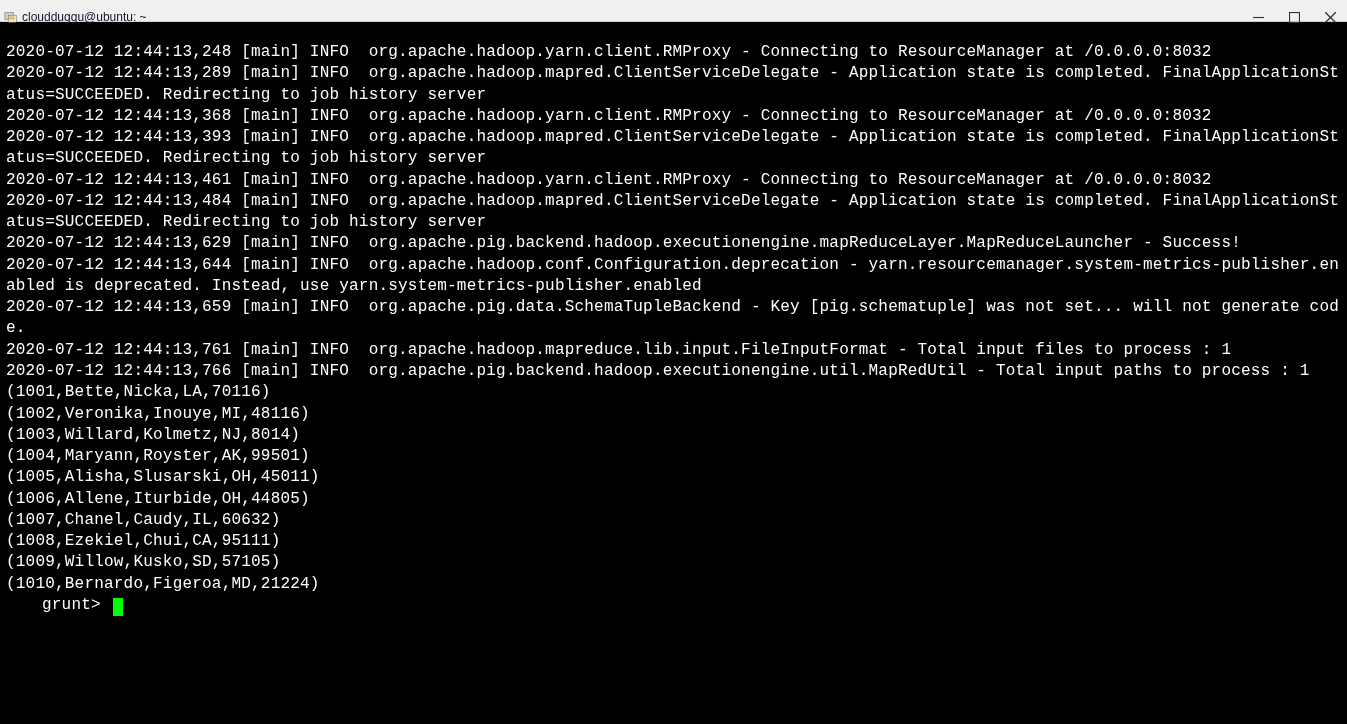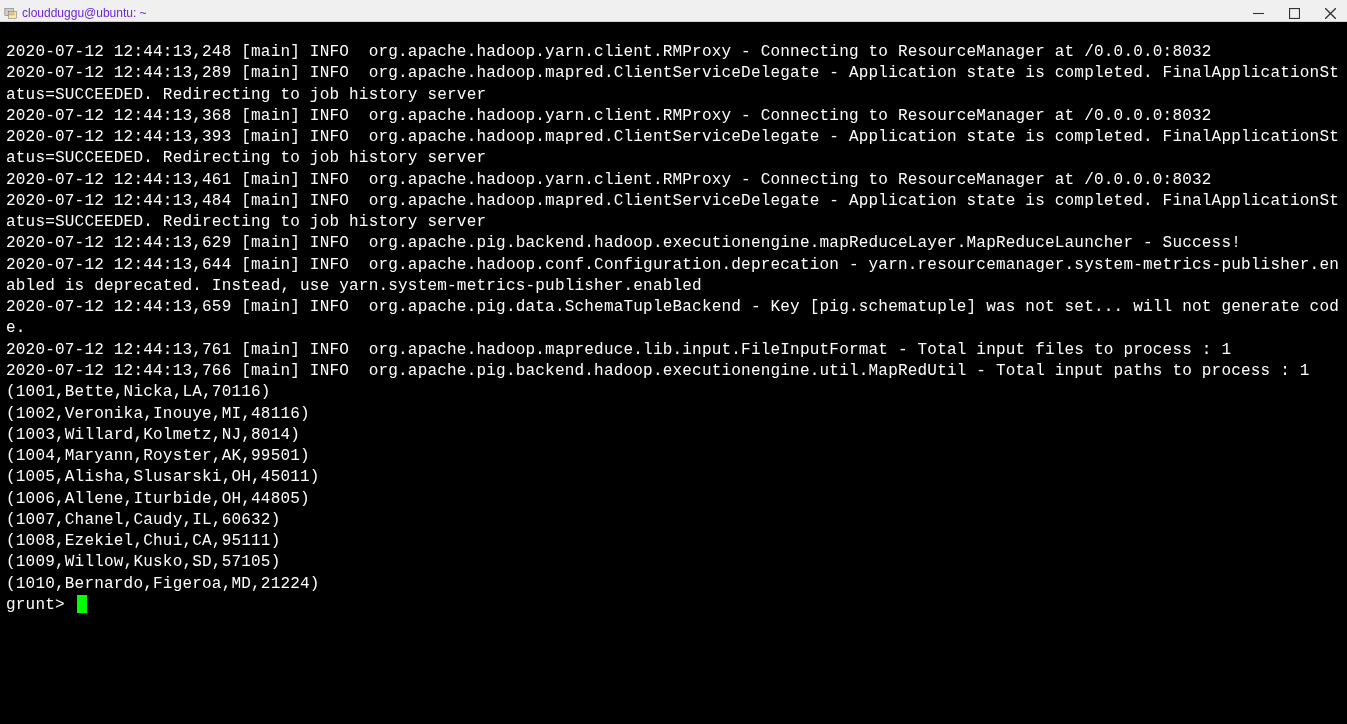--- a/index.html
+++ b/index.html
@@ -8,25 +8,25 @@
       background: #ffffff;
       width: 1347px;
       height: 724px;
       overflow: hidden;
     }
     .titlebar {
       height: 22px;
       background: #f0f0f0;
       border-bottom: 1px solid #d0d0d0;
       display: flex;
-      align-items: flex-end;
-      padding: 1px 4px;
+      align-items: flex-start;
+      padding: 10px 4px;
       font-family: "Segoe UI", Tahoma, sans-serif;
       font-size: 12px;
-      color: #6d28d9;
+      color: #0f172a;
     }
     .titlebar .app-icon {
       width: 14px;
       height: 14px;
       margin-right: 4px;
       display: inline-flex;
       align-items: center;
       justify-content: center;
     }
     .titlebar .title-text { flex: 1; }
@@ -51,21 +51,22 @@
       padding: 20px 6px;
       font-family: "Consolas", "Courier New", monospace;
       font-size: 16px;
       line-height: 1.33;
       white-space: pre-wrap;
       word-break: break-all;
       letter-spacing: 0.2px;
     }
     .prompt-line {
       display: flex;
-      align-items: flex-start;
+      align-items: flex-end;
+      margin-left: 36px;
     }
     .cursor {
       background: #00ff00;
       display: inline-block;
       width: 10px;
       height: 18px;
       margin-left: 2px;
       vertical-align: middle;
     }
   </style>

